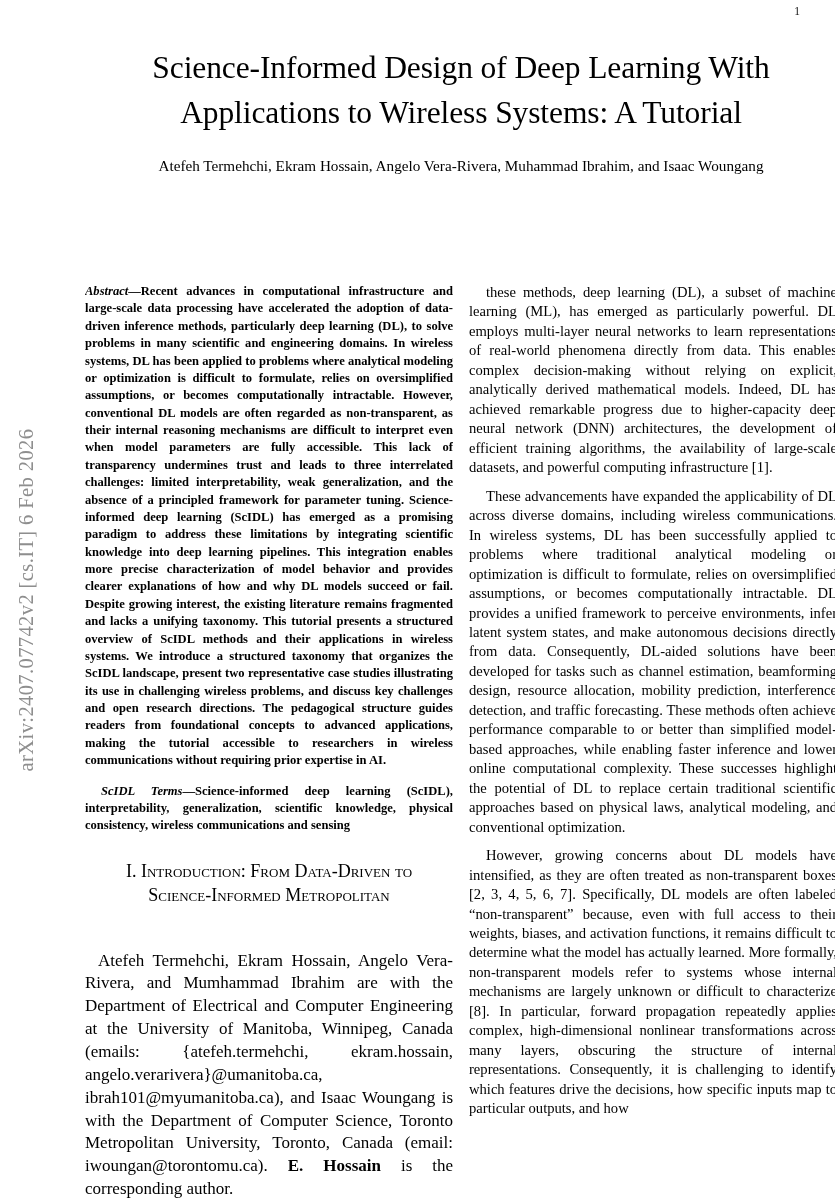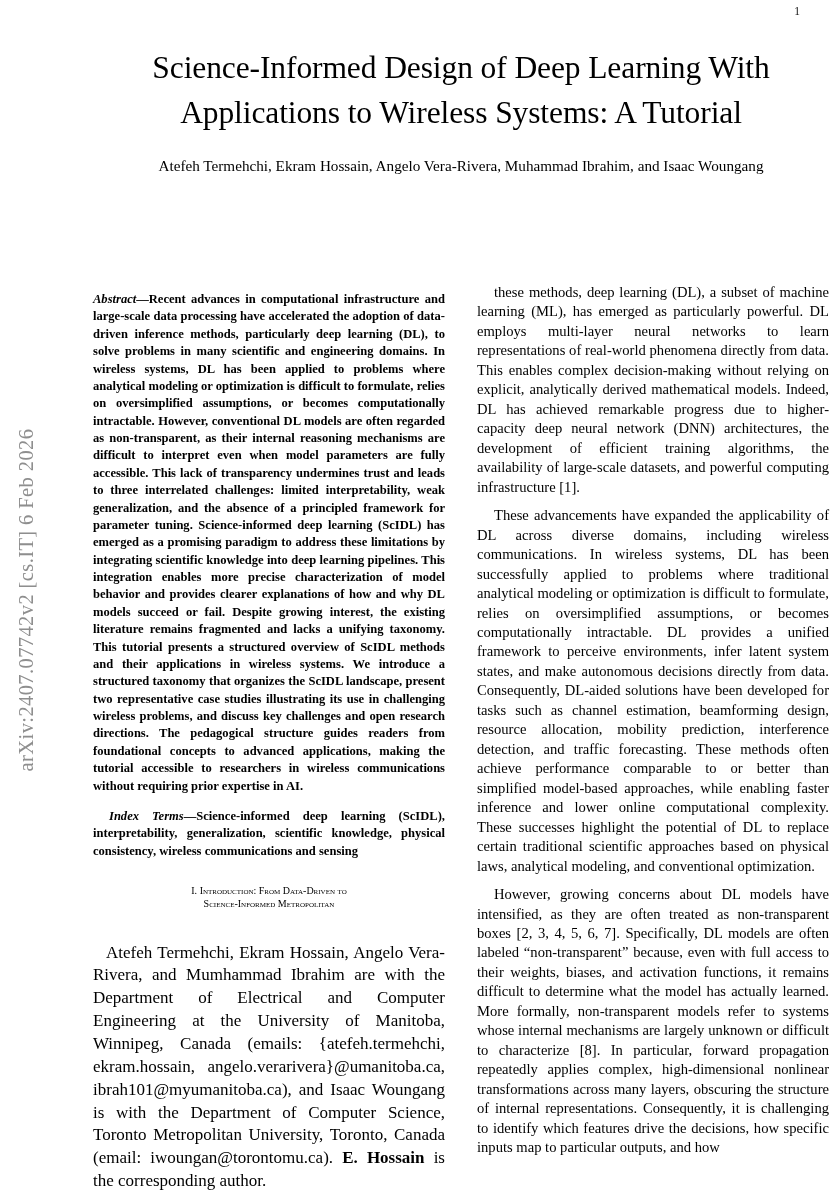--- a/index.html
+++ b/index.html
@@ -96,21 +96,21 @@
     position: absolute;
     top: 0;
     width: 368px;
     height: 918px;
     overflow: hidden;
   }
   .col-left  { left: 0; }
   .col-right { left: 384px; }
 
   p {
-    margin: 8px;
+    margin: 0;
     text-align: justify;
     text-justify: inter-word;
     hyphens: manual;
   }
 
   .abstract {
     font-weight: bold;
     font-size: 12.55px;
     line-height: 1.385;
     text-align: justify;
@@ -130,21 +130,21 @@
   }
   .index-terms .lead {
     font-style: italic;
     font-weight: bold;
   }
 
   
   .section-heading {
     margin-top: 24px;
     text-align: center;
-    font-size: 10px;
+    font-size: 18px;
     line-height: 1.34;
     font-variant: small-caps;
     font-weight: normal;
     font-family: "Liberation Serif", "DejaVu Serif", serif;
   }
   .section-heading .num {
     font-variant: normal;
   }
 
   
@@ -195,21 +195,21 @@
     <h1 class="paper-title">Science-Informed Design of Deep Learning With Applications to Wireless Systems: A Tutorial</h1>
     <div class="author-line">Atefeh Termehchi, Ekram Hossain, Angelo Vera-Rivera, Muhammad Ibrahim, and Isaac Woungang</div>
   </div>
 
   <div class="columns">
 
     <div class="col col-left">
 
       <p class="abstract"><span class="lead">Abstract</span><span>—</span><span>Recent advances in computational infrastructure and large-scale data processing have accelerated the adoption of data-driven inference methods, particularly deep learning (DL), to solve problems in many scientific and engineering domains. In wireless systems, DL has been applied to problems where analytical modeling or optimization is difficult to formulate, relies on oversimplified assumptions, or becomes computationally intractable. However, conventional DL models are often regarded as non-transparent, as their internal reasoning mechanisms are difficult to interpret even when model parameters are fully accessible. This lack of transparency undermines trust and leads to three interrelated challenges: limited interpretability, weak generalization, and the absence of a principled framework for parameter tuning. Science-informed deep learning (ScIDL) has emerged as a promising paradigm to address these limitations by integrating scientific knowledge into deep learning pipelines. This integration enables more precise characterization of model behavior and provides clearer explanations of how and why DL models succeed or fail. Despite growing interest, the existing literature remains fragmented and lacks a unifying taxonomy. This tutorial presents a structured overview of ScIDL methods and their applications in wireless systems. We introduce a structured taxonomy that organizes the ScIDL landscape, present two representative case studies illustrating its use in challenging wireless problems, and discuss key challenges and open research directions. The pedagogical structure guides readers from foundational concepts to advanced applications, making the tutorial accessible to researchers in wireless communications without requiring prior expertise in AI.</span></p>
 
-      <p class="index-terms"><span class="lead">Index Terms</span><span>—</span><span>Science-informed deep learning (ScIDL), interpretability, generalization, scientific knowledge, physical consistency, wireless communications and sensing</span></p>
+      <p class="index-terms"><span class="lead">ScIDL Terms</span><span>—</span><span>Science-informed deep learning (ScIDL), interpretability, generalization, scientific knowledge, physical consistency, wireless communications and sensing</span></p>
 
       <div class="section-heading">
         <span class="num">I.</span>
         <span>Introduction: From Data-Driven to</span><br>
         <span>Science-Informed Metropolitan</span>
       </div>
 
 
       <div class="footnote">
         <hr class="footnote-rule">

